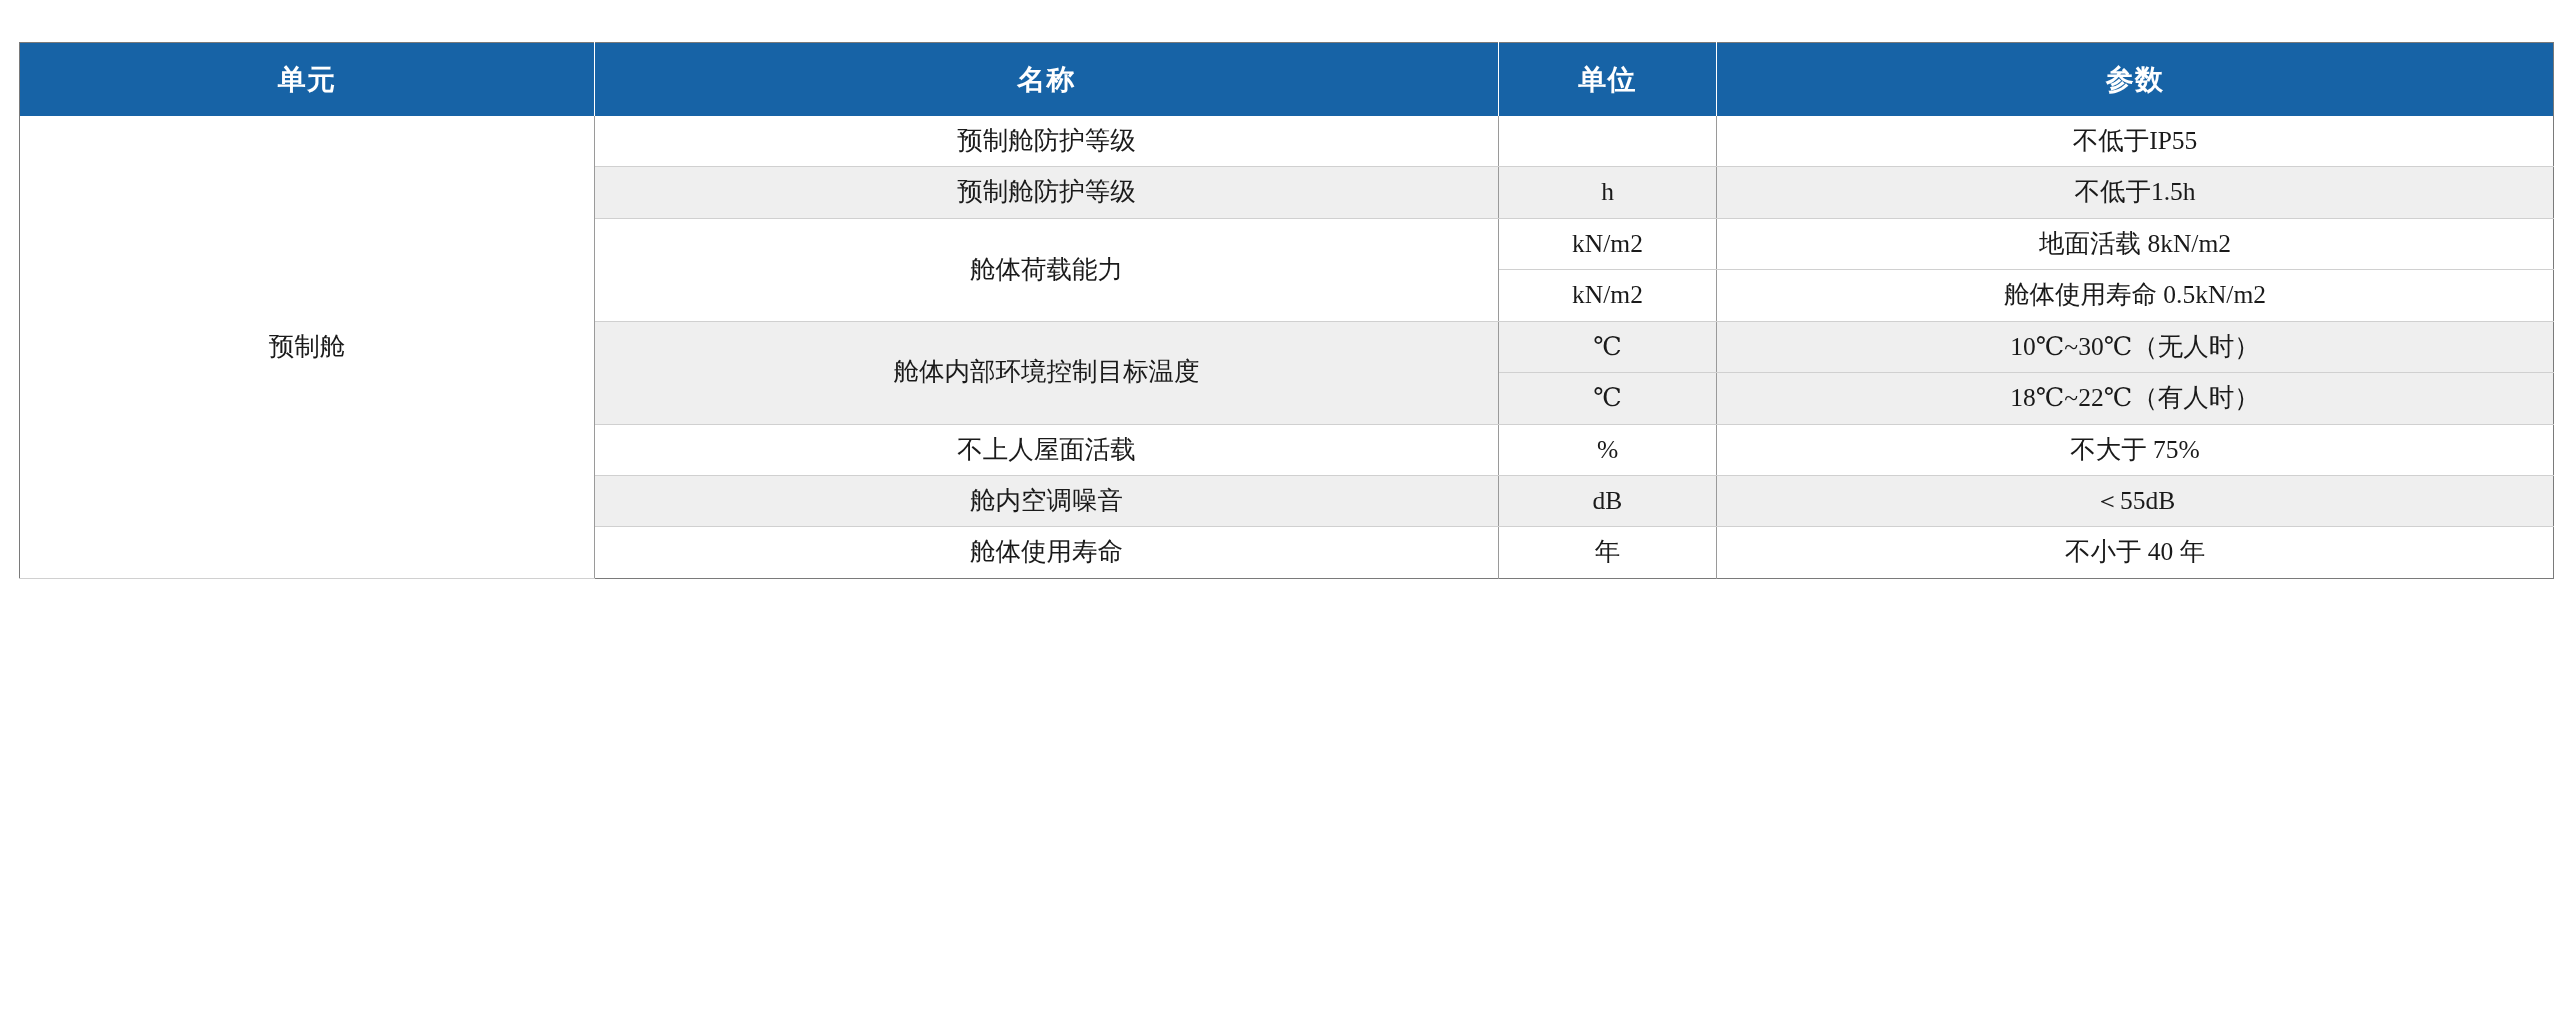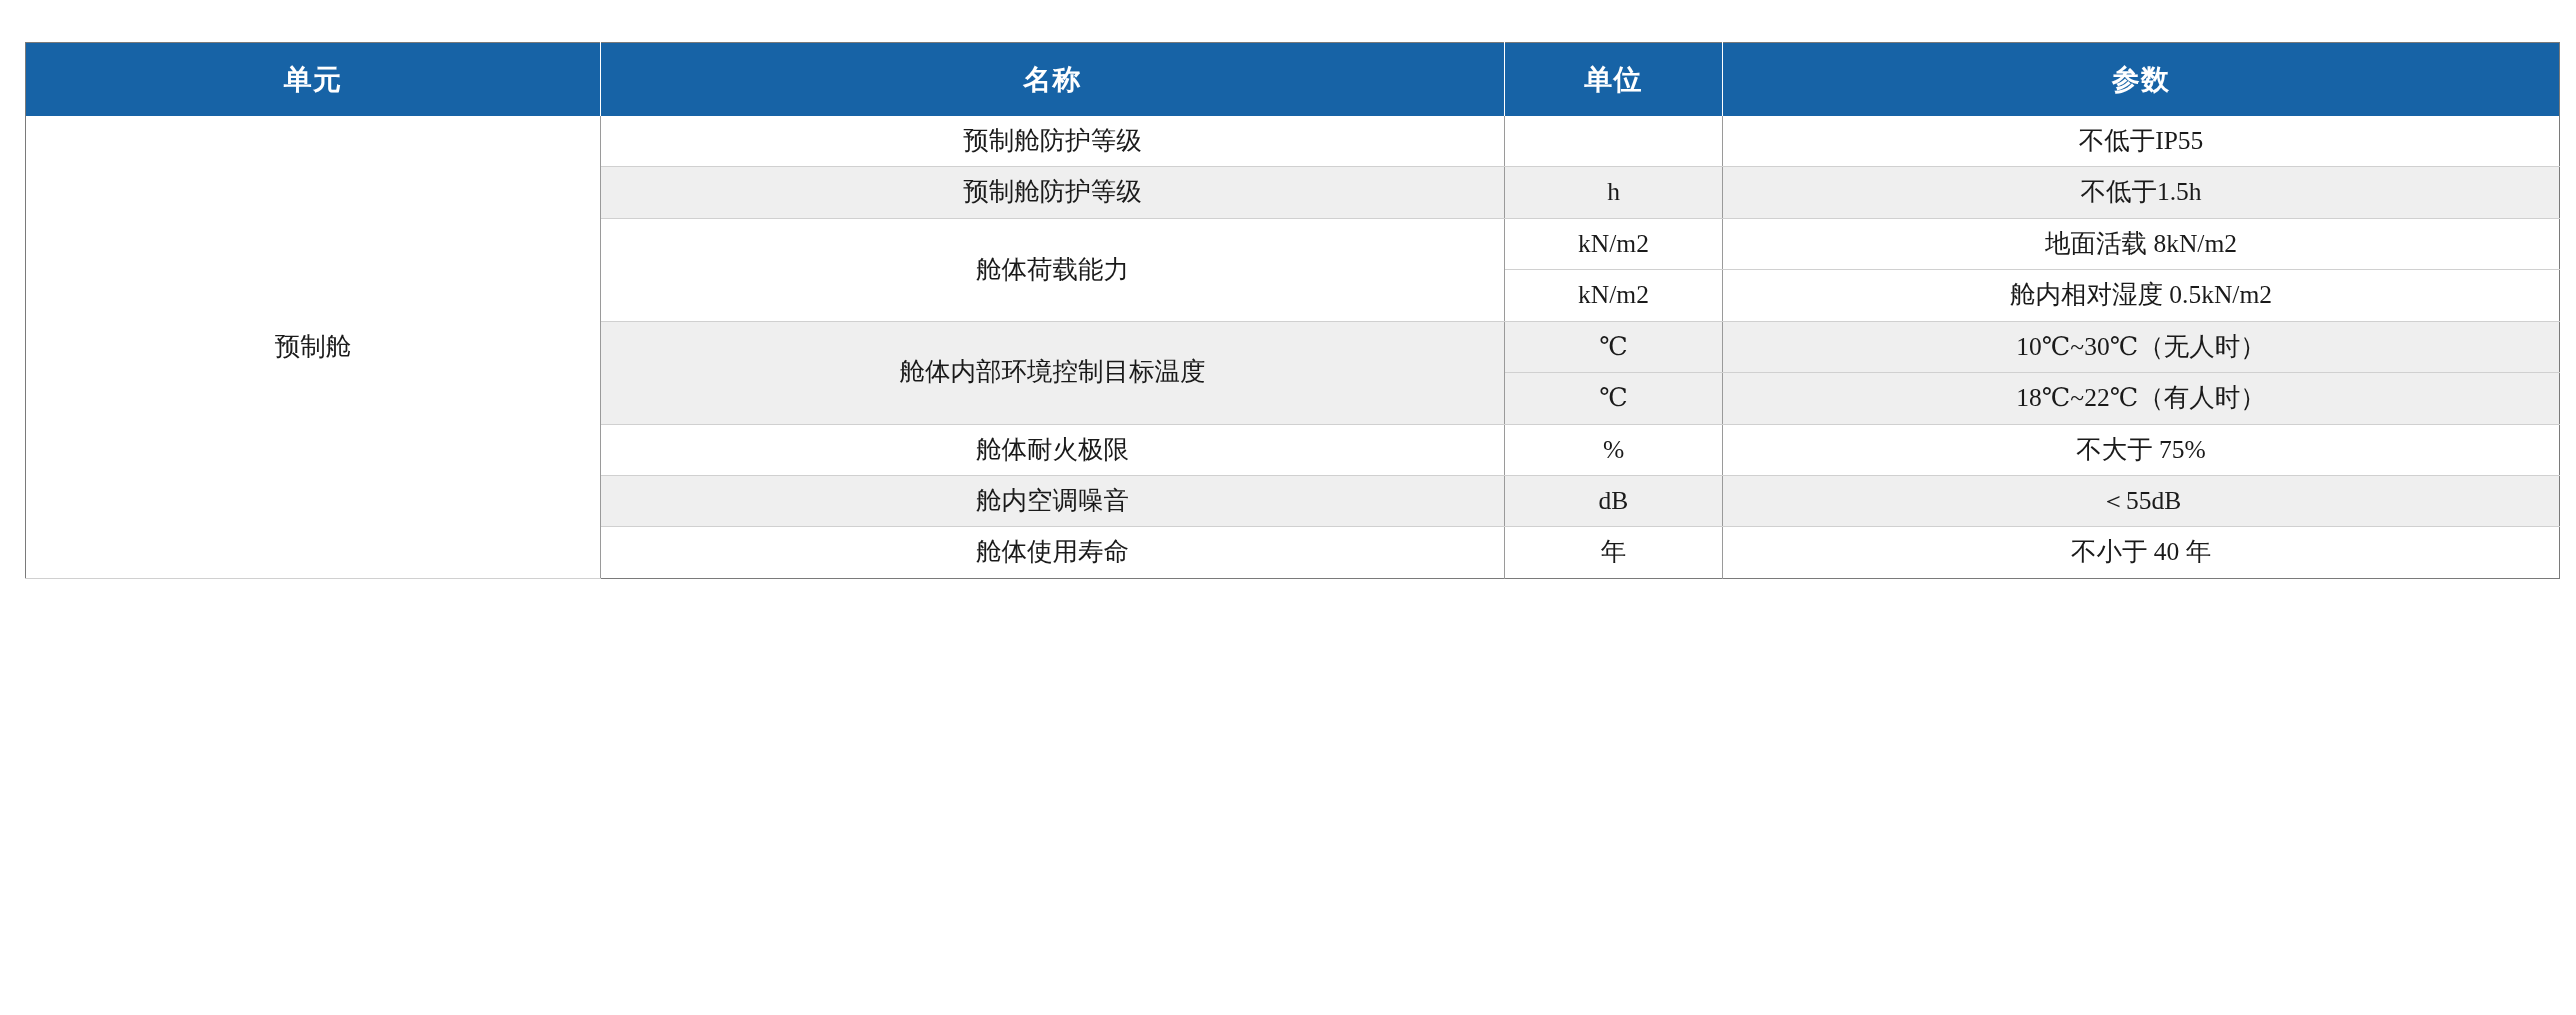--- a/index.html
+++ b/index.html
@@ -14,21 +14,21 @@
     overflow: hidden;
   }
   .sheet {
     position: relative;
     width: 2576px;
     height: 1016px;
     background: #ffffff;
   }
   .table-wrap {
     position: absolute;
-    left: 25px;
+    left: 19px;
     top: 42px;
     width: 2534px;
   }
   table.spec {
     border-collapse: collapse;
     table-layout: fixed;
     width: 2534px;
     border: 1.3px solid #7a7a7a;
   }
   table.spec col.c-unit { width: 575px; }
@@ -107,33 +107,33 @@
           <td class="unit-cell shade-cell">h</td>
           <td>不低于1.5h</td>
         </tr>
         <tr class="plain">
           <td rowspan="2" class="plain-cell">舱体荷载能力</td>
           <td class="unit-cell plain-cell">kN/m2</td>
           <td class="plain-cell">地面活载 8kN/m2</td>
         </tr>
         <tr class="plain">
           <td class="unit-cell plain-cell">kN/m2</td>
-          <td class="plain-cell">舱内相对湿度 0.5kN/m2</td>
+          <td class="plain-cell">舱体使用寿命 0.5kN/m2</td>
         </tr>
         <tr class="shade">
           <td rowspan="2" class="shade-cell">舱体内部环境控制目标温度</td>
           <td class="unit-cell shade-cell tall">℃</td>
           <td class="shade-cell tall">10℃~30℃（无人时）</td>
         </tr>
         <tr class="shade">
           <td class="unit-cell shade-cell">℃</td>
           <td class="shade-cell">18℃~22℃（有人时）</td>
         </tr>
         <tr class="plain">
-          <td class="plain-cell xtall">舱体耐火极限</td>
+          <td class="plain-cell xtall">不上人屋面活载</td>
           <td class="unit-cell plain-cell xtall">%</td>
           <td class="plain-cell xtall">不大于 75%</td>
         </tr>
         <tr class="shade">
           <td>舱内空调噪音</td>
           <td class="unit-cell shade-cell">dB</td>
           <td>＜55dB</td>
         </tr>
         <tr class="plain">
           <td class="plain-cell">舱体使用寿命</td>

